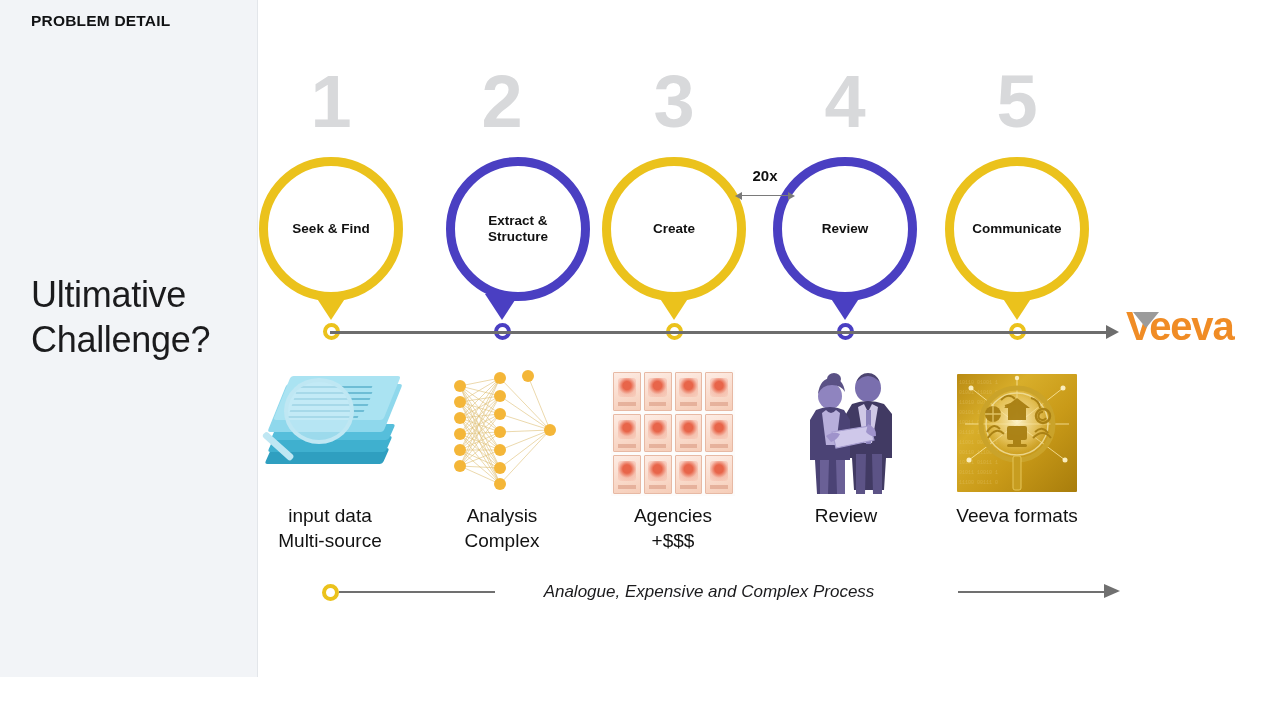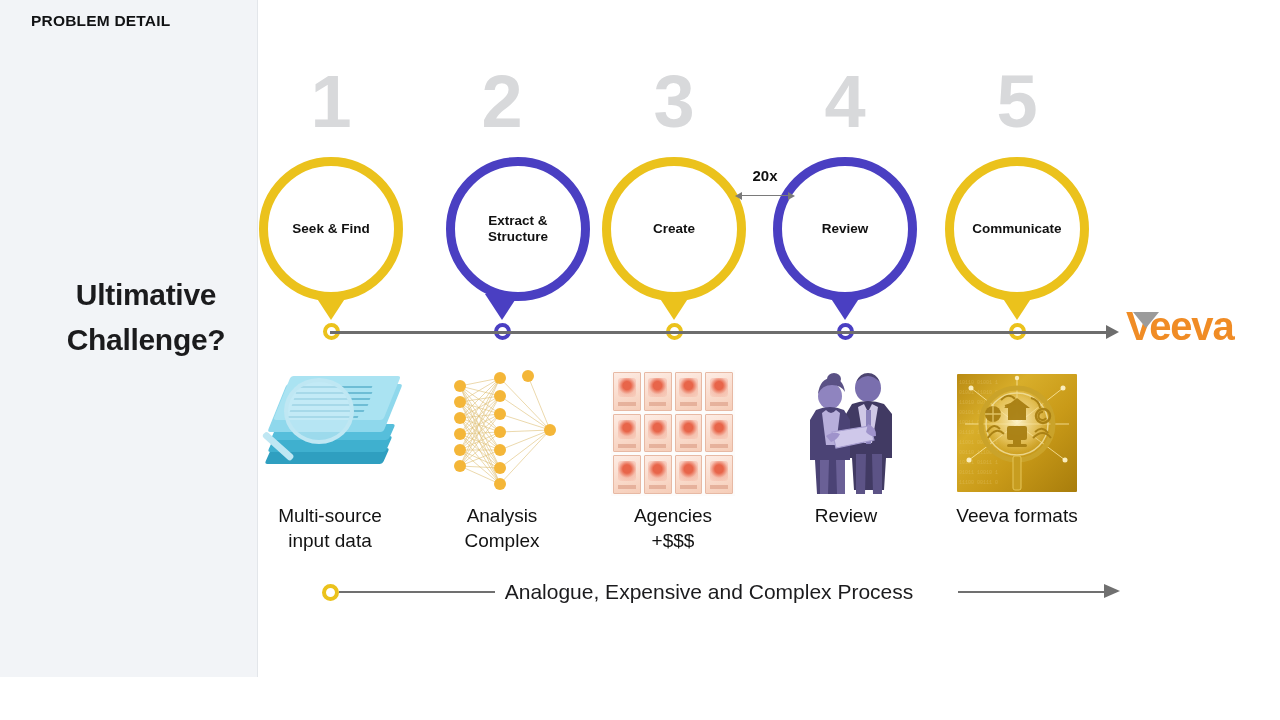--- a/index.html
+++ b/index.html
@@ -19,23 +19,22 @@
     border-right:1px solid #e3e6ea;
     box-sizing:border-box;
   }
   .kicker{
     position:absolute;left:31px;top:12px;
     font-size:15.5px;font-weight:bold;letter-spacing:.2px;color:#111214;
     white-space:nowrap;
   }
   .headline{
     position:absolute;left:31px;top:272px;width:230px;
-    font-size:30px;line-height:45px;font-weight:bold;color:#1b1b1d;
+    font-size:36px;line-height:45px;font-weight:normal;color:#1b1b1d;
     letter-spacing:-0.3px;
-    text-align:center;
   }
 
   
   .numbers{position:absolute;left:258px;top:62px;width:1022px;height:80px;}
   .num{
     position:absolute;top:0;width:120px;text-align:center;
     font-size:74px;line-height:80px;font-weight:bold;color:#d8d9db;
     user-select:none;
   }
 
@@ -132,21 +131,21 @@
   
   .formats{position:relative;width:120px;height:118px;
     background:linear-gradient(135deg,#b98a12 0%,#d8ae2a 30%,#c99a18 60%,#a87d0c 100%);
     overflow:hidden;border-radius:1px;}
 
   
   .pnode{position:absolute;left:322px;top:584px;width:17px;height:17px;border-radius:50%;
     background:#fff;border:4.5px solid #ebc21c;box-sizing:border-box;}
   .pline-l{position:absolute;left:339px;top:591px;width:156px;height:2px;background:#707070;}
   .ptext{position:absolute;left:497px;top:578px;width:424px;text-align:center;
-    font-size:21px;line-height:28px;color:#1b1b1d;}
+    font-size:17px;line-height:28px;color:#1b1b1d;font-style:italic;}
   .pline-r{position:absolute;left:958px;top:591px;width:150px;height:2px;background:#707070;}
   .parrow{position:absolute;left:1104px;top:584px;width:0;height:0;
     border-top:7.5px solid transparent;border-bottom:7.5px solid transparent;border-left:16px solid #707070;}
 
   
   .footer{position:absolute;left:0;top:677px;width:1280px;height:43px;background:#fff;}
 </style>
 </head>
 <body>
 
@@ -231,22 +230,22 @@
       <div class="line" style="left:34px;top:22px;width:76px"></div>
       <div class="line" style="left:32px;top:28px;width:76px"></div>
       <div class="line" style="left:30px;top:34px;width:76px"></div>
       <div class="line" style="left:28px;top:40px;width:74px"></div>
       <div class="line" style="left:26px;top:46px;width:70px"></div>
       <div class="handle"></div>
       <div class="glass"></div>
     </div>
   </div>
   <div class="cap" style="left:235px">
+    <div>input data</div>
     <div>Multi-source</div>
-    <div>input data</div>
   </div>
 
   <div class="tile" style="left:442px;width:120px;">
     <div class="net">
       <svg width="120" height="126" viewBox="0 0 120 126">
         <g stroke="#d9b35c" stroke-width="0.6" opacity="0.85" fill="none">
           <g id="edges">
             <path d="M18 16 L58 8 M18 16 L58 26 M18 16 L58 44 M18 16 L58 62 M18 16 L58 80 M18 16 L58 98 M18 16 L58 114"></path>
             <path d="M18 32 L58 8 M18 32 L58 26 M18 32 L58 44 M18 32 L58 62 M18 32 L58 80 M18 32 L58 98 M18 32 L58 114"></path>
             <path d="M18 48 L58 8 M18 48 L58 26 M18 48 L58 44 M18 48 L58 62 M18 48 L58 80 M18 48 L58 98 M18 48 L58 114"></path>

